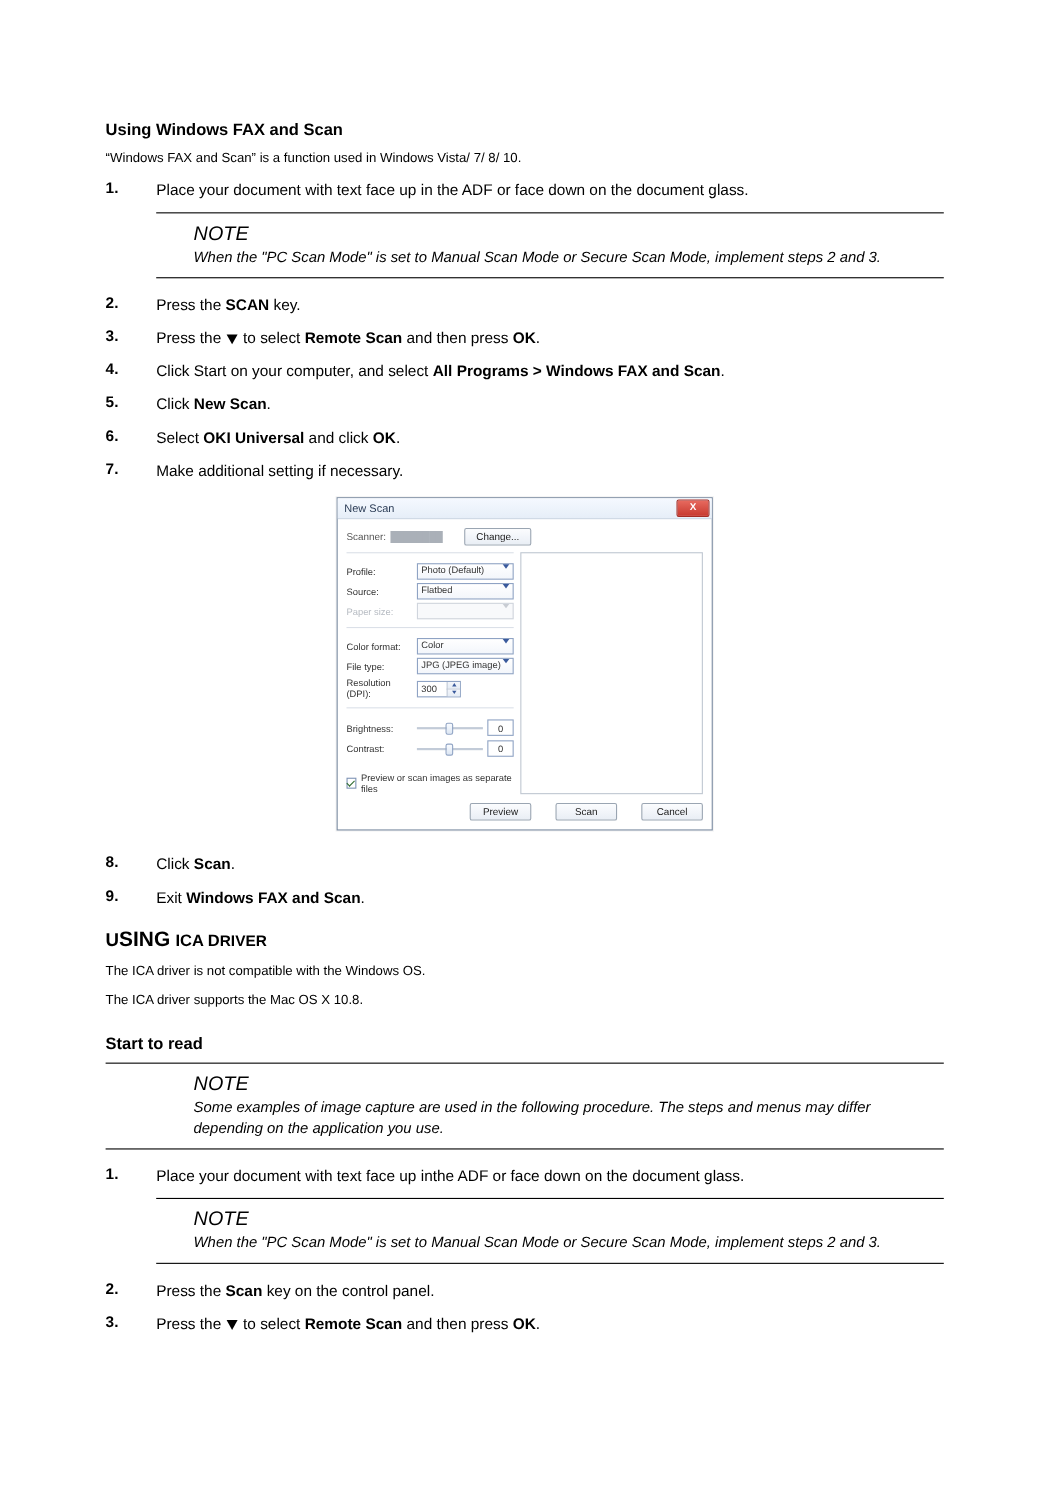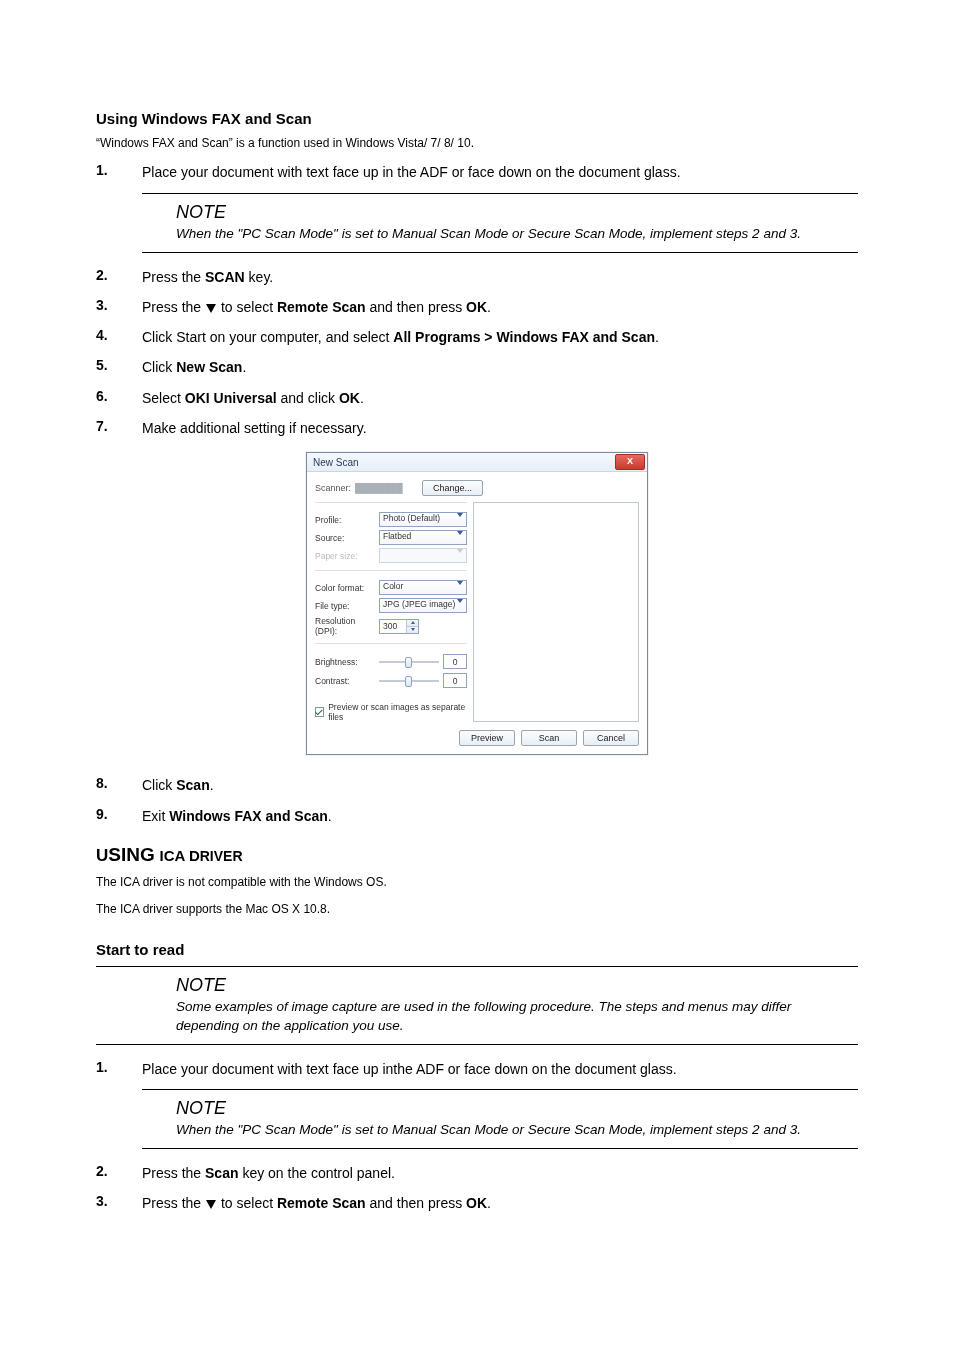--- a/index.html
+++ b/index.html
@@ -284,21 +284,21 @@
   }
   .chk-mark {
     width: 6px; height: 3px;
     border-left: 1.5px solid #2d6a2d;
     border-bottom: 1.5px solid #2d6a2d;
     transform: rotate(-45deg) translate(0,-1px);
   }
   .dialog-footer {
     display: flex;
     justify-content: flex-end;
-    gap: 6px;
+    gap: 22px;
     padding: 8px;
     border-top: 0;
   }
   .dlg-btn {
     border: 1px solid #9aa5b2;
     background: linear-gradient(#fbfcfe, #e9eef5);
     border-radius: 2px;
     font-size: 9px;
     width: 54px;
     text-align: center;

